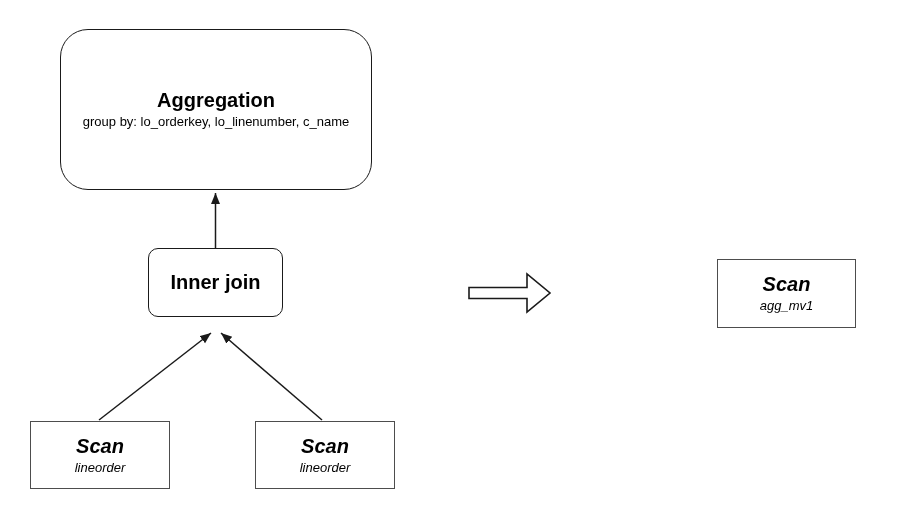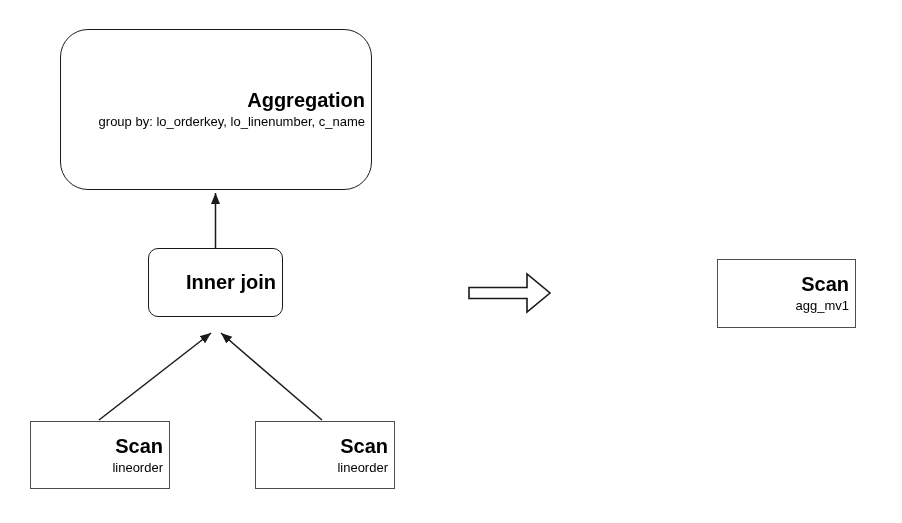--- a/index.html
+++ b/index.html
@@ -27,28 +27,28 @@
   #arrowhead path { fill: var(--edge-stroke, #1a1a1a); }
   .block-arrow {
     fill: var(--node-fill, #ffffff);
     stroke: var(--edge-stroke, #1a1a1a);
     stroke-width: 1.6;
     stroke-linejoin: miter;
   }
   .node {
     position: absolute;
     display: flex; flex-direction: column;
-    align-items: flex-end; justify-content: center;
+    align-items: center; justify-content: center;
     background: var(--node-fill, #ffffff);
     text-align: center;
     padding: 2px 6px;
   }
   .node.rounded-lg { border: 1.5px solid var(--rounded-stroke, #1a1a1a); border-radius: 28px; }
   .node.rounded-sm { border: 1.5px solid var(--rounded-stroke, #1a1a1a); border-radius: 10px; }
-  .node.rect { border: 1.5px solid var(--rect-stroke, #4d4d4d); }
+  .node.rect { border: 1.5px solid var(--rect-stroke, #4d4d4d); font-style: italic; }
   .node .title {
     font-size: 20px; font-weight: bold;
     color: var(--text, #000000);
     line-height: 1.25;
     white-space: nowrap;
   }
   .node .subtitle {
     font-size: 13px; font-weight: normal;
     color: var(--text, #000000);
     line-height: 1.3;

